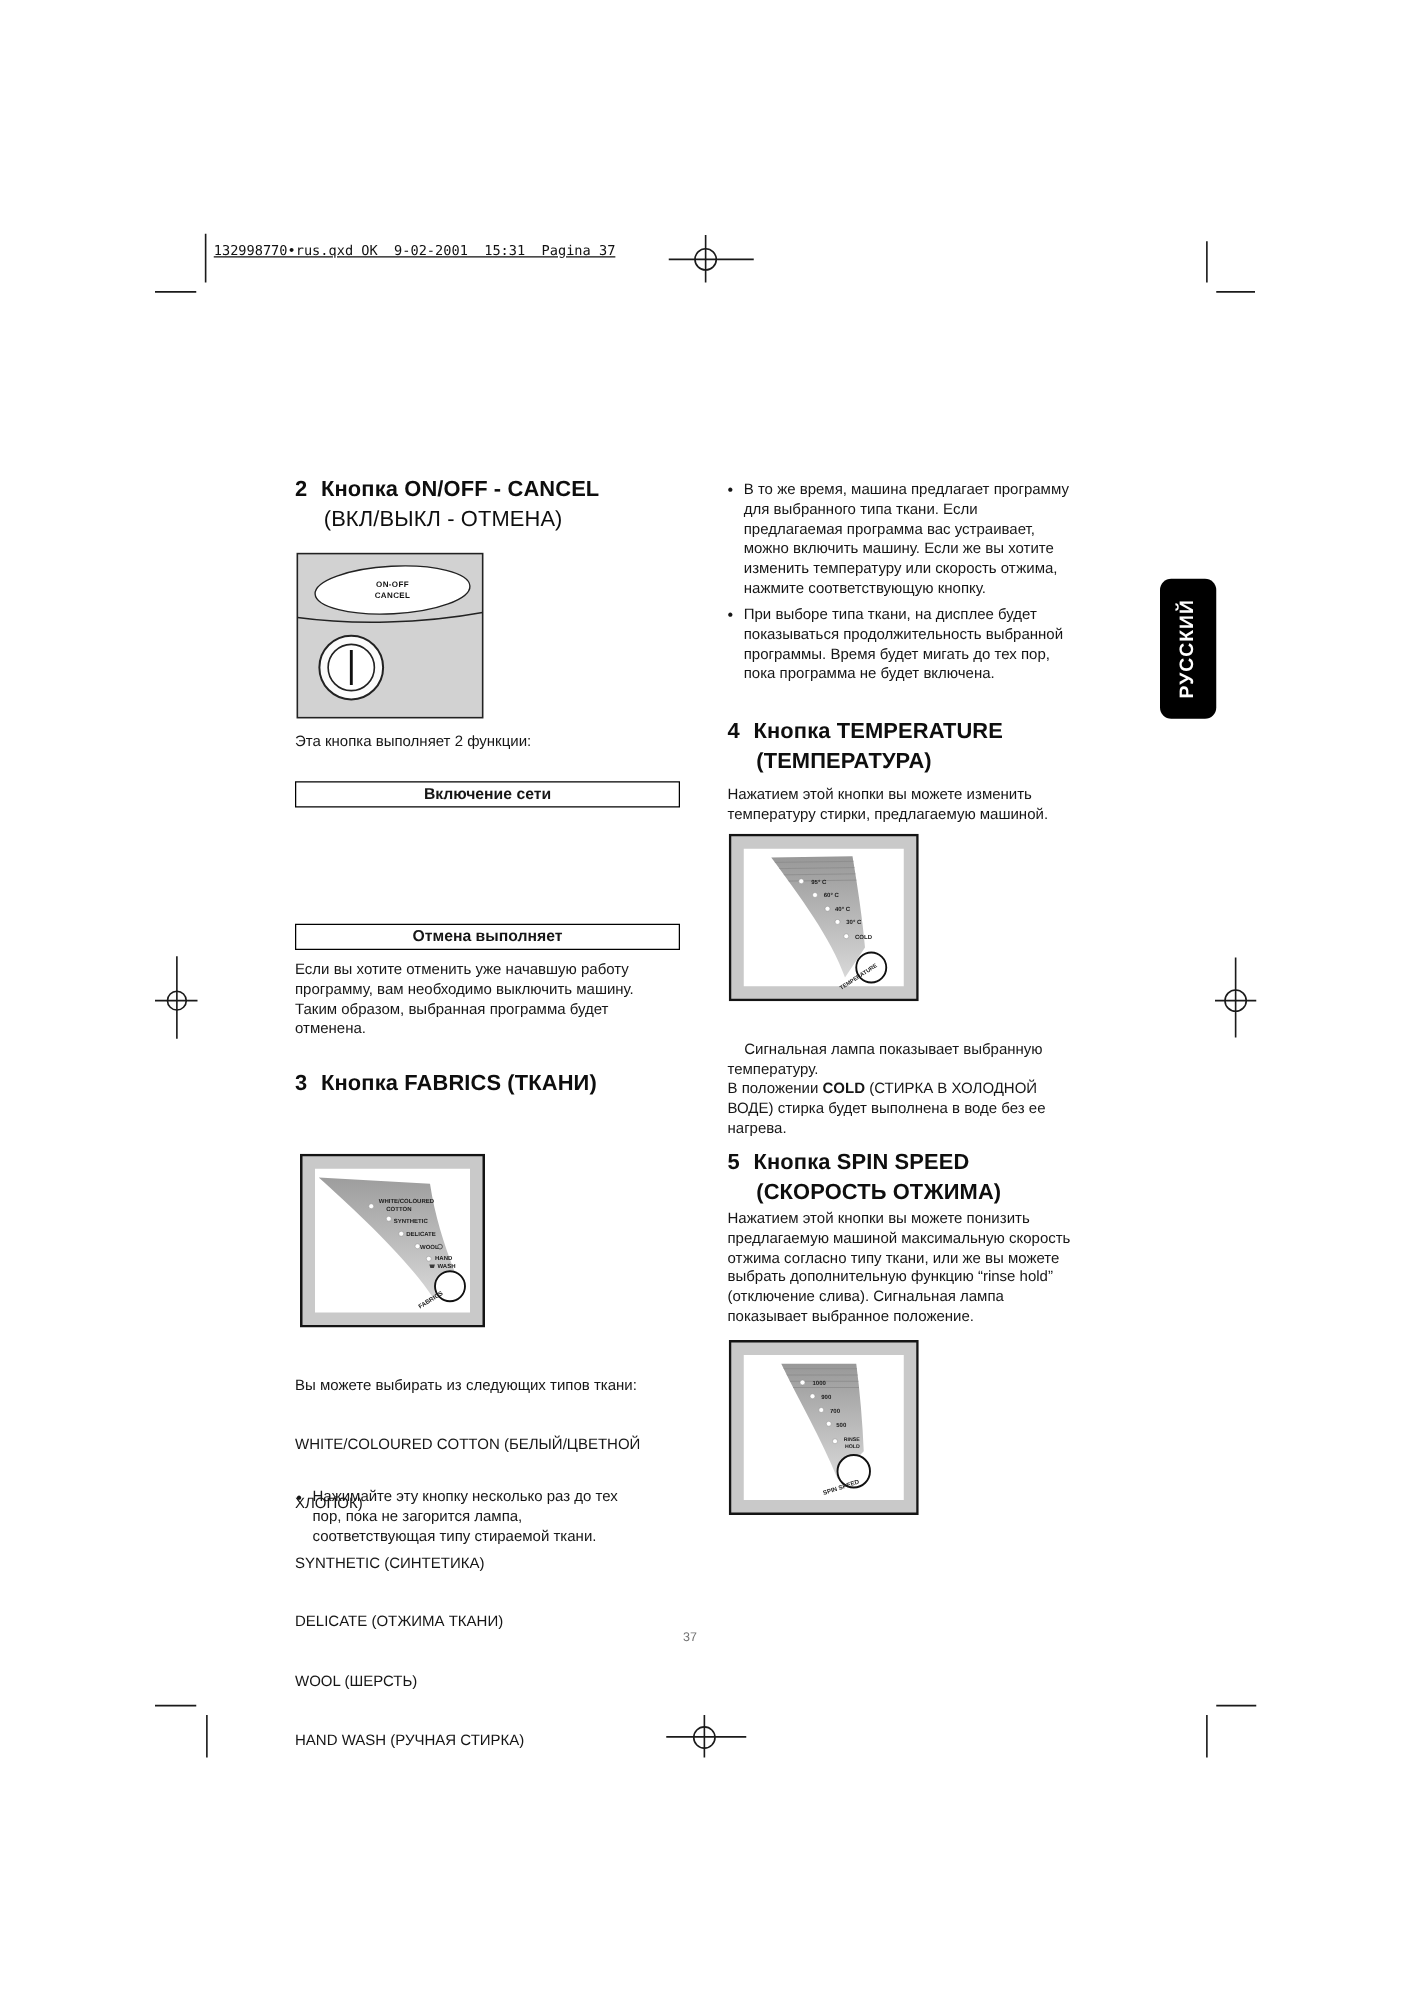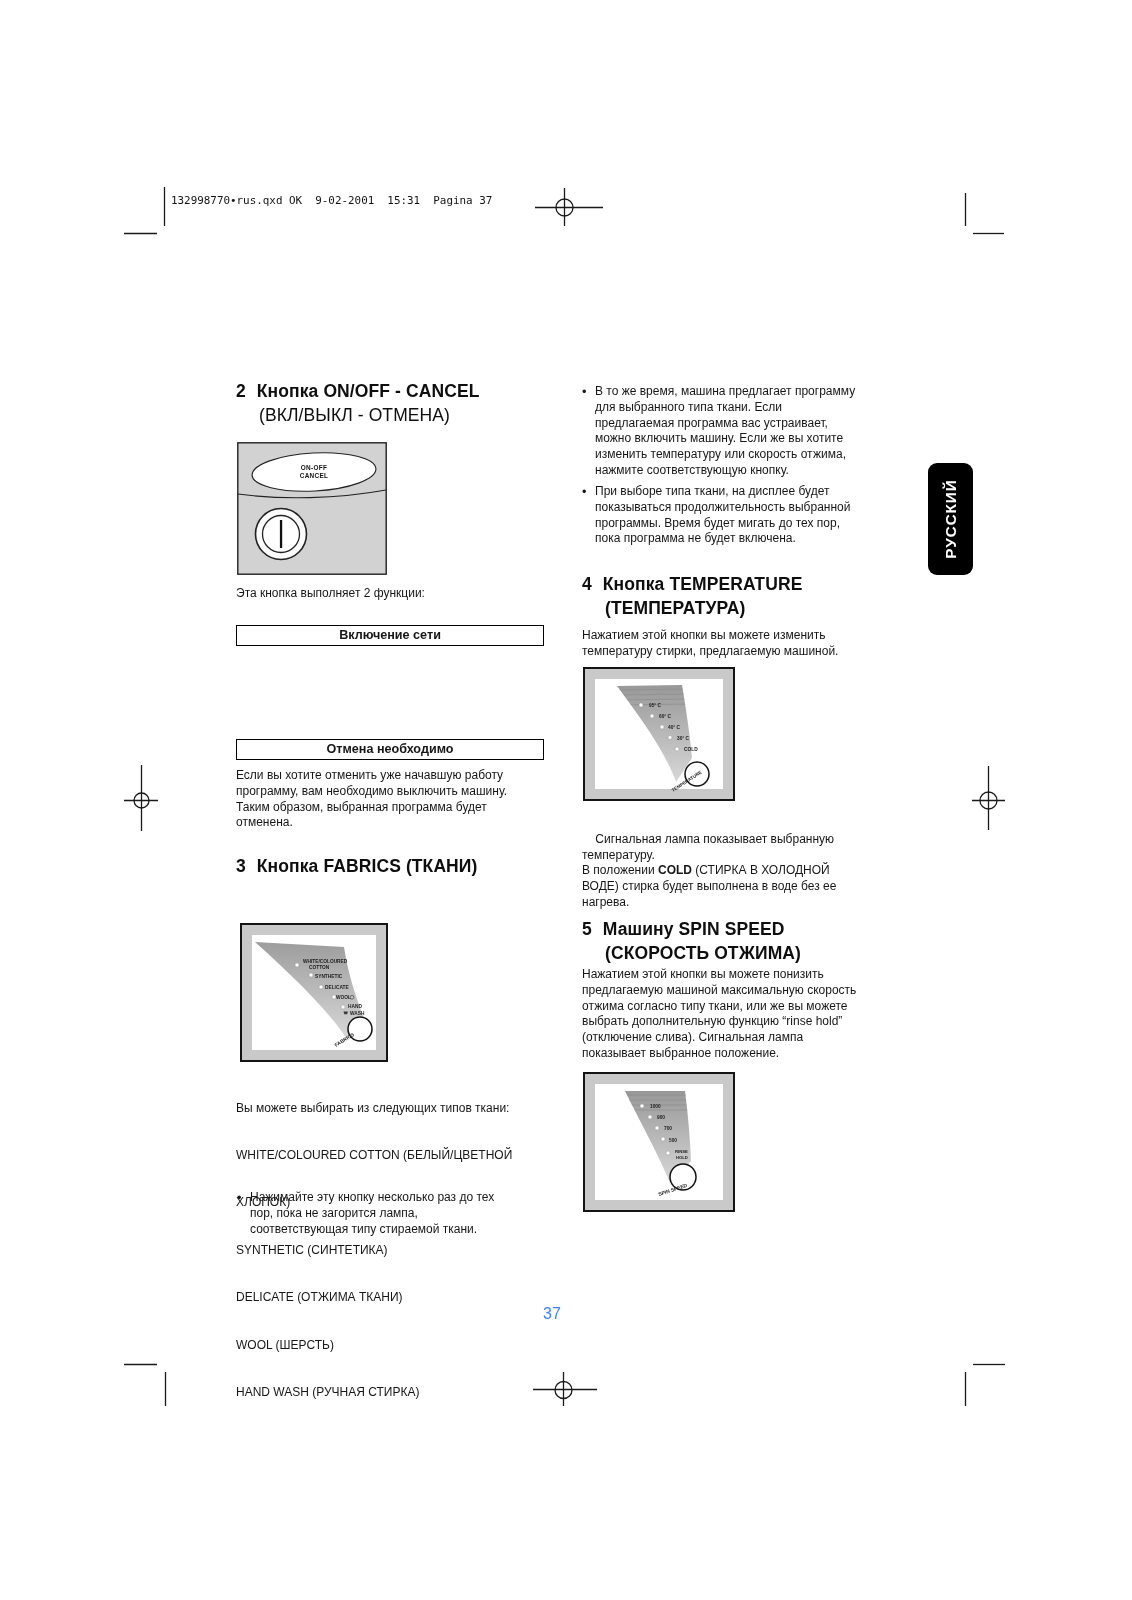--- a/index.html
+++ b/index.html
@@ -12,30 +12,30 @@
   .h-sub{padding-left:23px;}
   .h-sub.light{font-weight:normal;}
   .body{font-size:12px;line-height:15.8px;white-space:pre;color:#161616;letter-spacing:0px;}
   .boxtitle{border:1.6px solid #000;font-size:12.6px;font-weight:bold;text-align:center;
             height:19px;line-height:18px;background:#fff;}
   .brow{display:flex;}
   .bdot{width:13px;flex:none;font-size:12.8px;line-height:15.8px;}
   .lang-tab{background:#000;border-radius:9px;display:flex;align-items:center;justify-content:center;}
   .lang-tab span{transform:rotate(-90deg);color:#fff;font-weight:bold;font-size:15.5px;
                  letter-spacing:0.8px;white-space:nowrap;}
-  .pagenum{font-size:16px;text-align:center;color:#3b82f6;}
+  .pagenum{font-size:10px;text-align:center;color:#737373;}
   svg{display:block;}
   .bold-inline{font-weight:bold;}
 </style>
 </head>
 <body>
 
 <div class="page">
 
-  <div class="abs mono" style="left:171px;top:194px;">132998770•rus.qxd OK  9-02-2001  15:31  Pagina 37</div>
+  <div class="abs mono" style="left:171px;top:194px;text-decoration:underline;">132998770•rus.qxd OK  9-02-2001  15:31  Pagina 37</div>
 
   <svg class="abs" style="left:0;top:0;" width="1132" height="1600" viewBox="0 0 1132 1600">
     <g stroke="#1a1a1a" stroke-width="1.3" fill="none">
       <g>
         <line x1="164.5" y1="187" x2="164.5" y2="226"></line>
         <line x1="124" y1="233.5" x2="157" y2="233.5"></line>
       </g>
       <g>
         <line x1="535" y1="207.5" x2="603" y2="207.5"></line>
         <line x1="564.5" y1="188" x2="564.5" y2="226"></line>
@@ -90,21 +90,21 @@
       <circle cx="44" cy="92" r="18.5" fill="#ffffff" stroke="#222" stroke-width="1.3"></circle>
       <rect x="42.9" y="78" width="2.3" height="28" fill="#111"></rect>
     </g>
   </svg>
 
   <div class="abs body" style="left:236px;top:586px;">Эта кнопка выполняет 2 функции:</div>
 
   <div class="abs boxtitle" style="left:236px;top:625px;width:306px;">Включение сети</div>
 
 
-  <div class="abs boxtitle" style="left:236px;top:739px;width:306px;">Отмена необходимо</div>
+  <div class="abs boxtitle" style="left:236px;top:739px;width:306px;">Отмена выполняет</div>
 
   <div class="abs body" style="left:236px;top:768px;">Если вы хотите отменить уже начавшую работу
 программу, вам необходимо выключить машину.
 Таким образом, выбранная программа будет
 отменена.</div>
 
   <div class="abs heading" style="left:236px;top:854px;">
     <div class="h-line">
       <span>3</span>
       <span>Кнопка FABRICS (ТКАНИ)</span>
@@ -235,21 +235,21 @@
     <span>Сигнальная лампа показывает выбранную
 температуру.
 В положении </span><span class="bold-inline">COLD</span><span> (СТИРКА В ХОЛОДНОЙ
 ВОДЕ) стирка будет выполнена в воде без ее
 нагрева.</span>
   </div>
 
   <div class="abs heading" style="left:582px;top:917px;">
     <div class="h-line">
       <span>5</span>
-      <span>Машину SPIN SPEED</span>
+      <span>Кнопка SPIN SPEED</span>
     </div>
     <div class="h-sub">(СКОРОСТЬ ОТЖИМА)</div>
   </div>
 
   <div class="abs body" style="left:582px;top:967px;">Нажатием этой кнопки вы можете понизить
 предлагаемую машиной максимальную скорость
 отжима согласно типу ткани, или же вы можете
 выбрать дополнительную функцию “rinse hold”
 (отключение слива). Сигнальная лампа
 показывает выбранное положение.</div>

